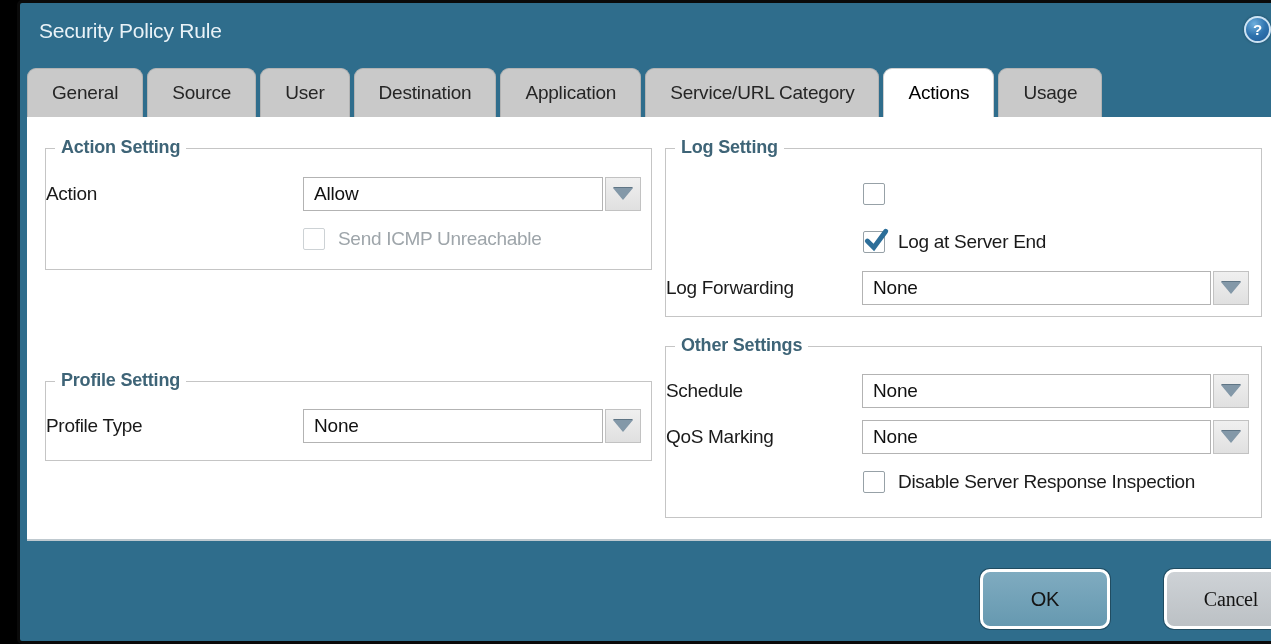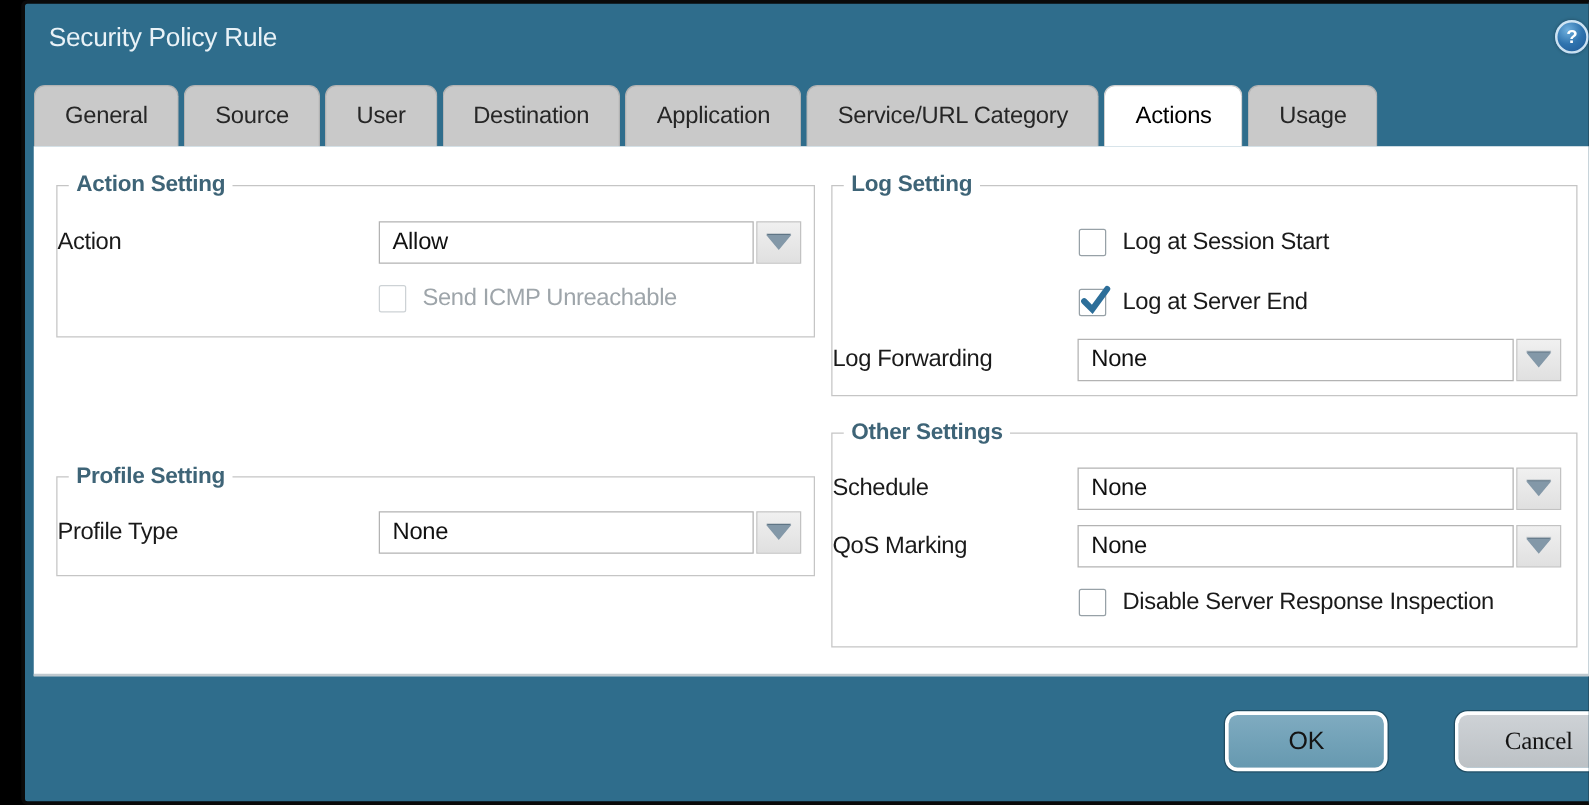--- a/index.html
+++ b/index.html
@@ -120,21 +120,21 @@
     width:26px; height:26px; overflow:visible;
   }
   .checkbox-label {
     margin-left:13px; font-size:19px; color:#1a1a1a;
     letter-spacing:-0.3px; white-space:nowrap;
   }
   .checkbox-row.disabled .checkbox-label { color:#9ea5aa; }
 
   
   .btn {
-    position:absolute; height:48px;
+    position:absolute; height:60px;
     border:3px solid #ffffff; border-radius:10px;
     font-family:"Liberation Sans", sans-serif;
     font-size:20px; color:#141414; letter-spacing:-0.2px;
     display:flex; align-items:center; justify-content:center;
     cursor:pointer;
     box-shadow:0 0 0 1px rgba(0,0,0,0.3);
   }
   .btn-ok     { left:960px;  top:566px; width:130px; background:linear-gradient(#7fabc0, #6699b0); }
   .btn-cancel { left:1144px; top:566px; width:134px; background:linear-gradient(#ced2d6, #bcc1c5);font-family:Liberation Serif, serif; }
 </style>
@@ -197,21 +197,20 @@
       </div>
     </div>
 
     <div class="group" style="left:638px; top:31px; width:597px; height:169px;">
       <div class="group-legend">Log Setting</div>
 
       <div class="checkbox-row" style="left:197px; top:34px;">
         <span class="checkbox-box">
           
         </span>
-        <span class="checkbox-label">Log at Session Start</span>
       </div>
 
       <div class="checkbox-row checked" style="left:197px; top:82px;">
         <span class="checkbox-box">
           <svg class="check-icon" viewBox="0 0 24 24">
             <path d="M4 12 L10 18 L21 3" stroke="#2c6e99" stroke-width="4.5" fill="none" stroke-linecap="round"></path>
           </svg>
         </span>
         <span class="checkbox-label">Log at Server End</span>
       </div>

